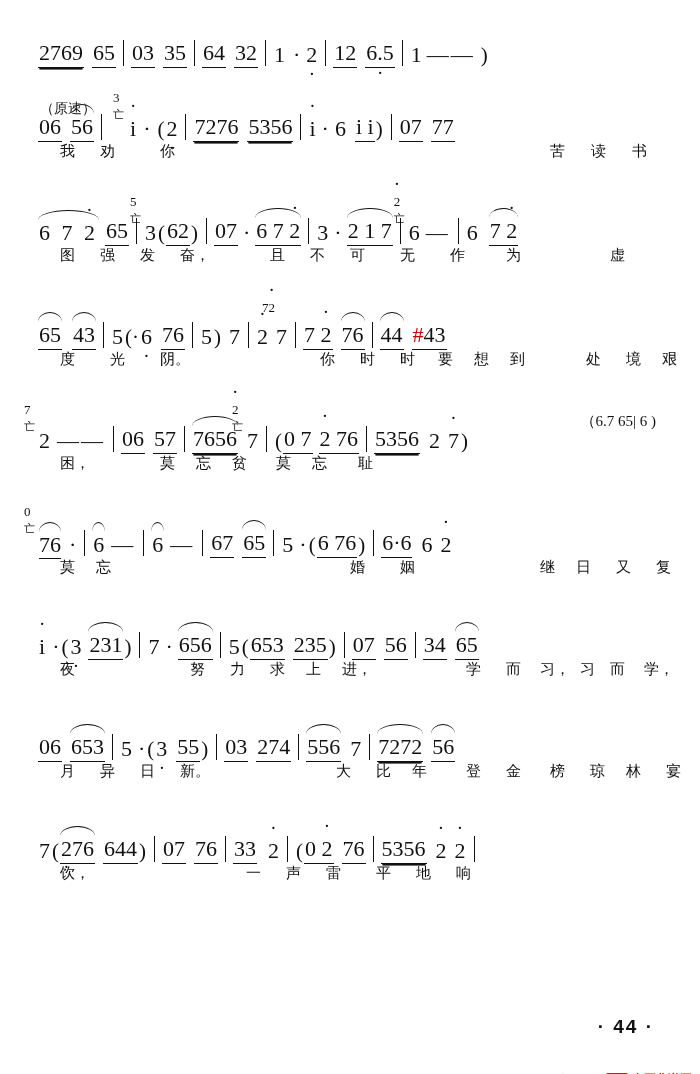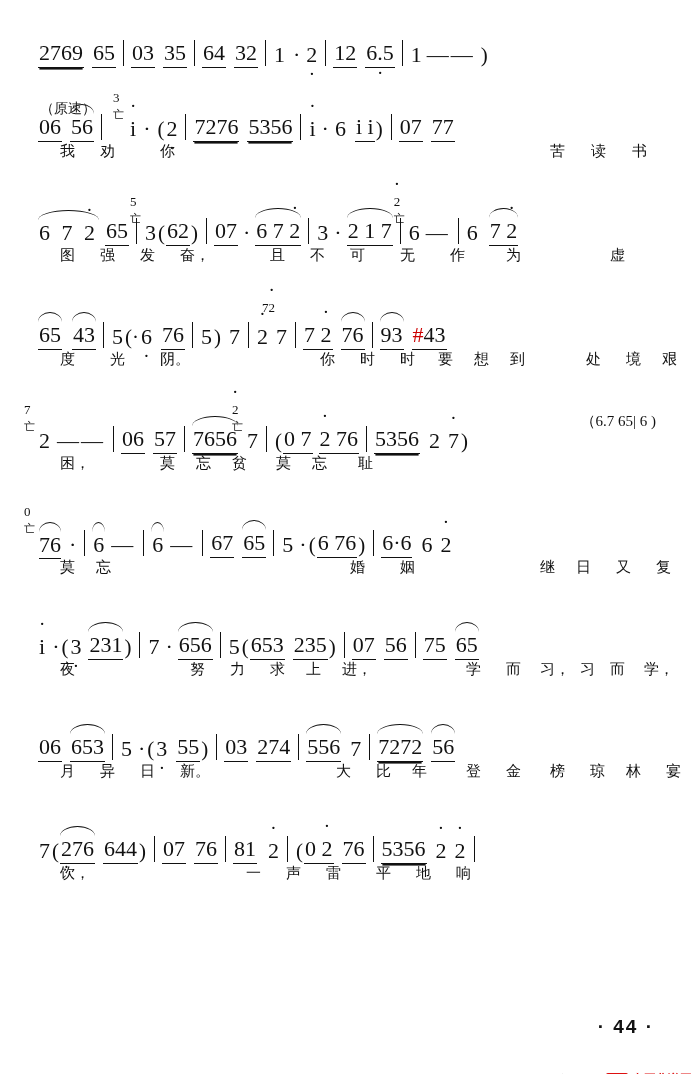--- a/index.html
+++ b/index.html
@@ -250,21 +250,21 @@
         <span class="bar"></span>
         <span class="n dotabove" style="position:relative;">
           <span class="grace" style="position:absolute;left:6px;top:-24px;font-size:13px;">7<span class="dotabove">2</span></span>2</span>
         <span class="sp" style="width:6px"></span>
         <span class="n">7</span>
         <span class="bar"></span>
         <span class="n u1">7 <span class="dotabove">2</span></span>
         <span class="sp" style="width:8px"></span>
         <span class="n u1 slur">76</span>
         <span class="bar"></span>
-        <span class="n u1 slur">93</span>
+        <span class="n u1 slur">44</span>
         <span class="sp" style="width:8px"></span>
         <span class="n u1"><span class="mark-red">#</span>43</span>
       </div>
     </div>
     <div class="lyrics">
       <span class="lyr" style="left:60px;">度</span>
       <span class="lyr" style="left:110px;">光</span>
       <span class="lyr" style="left:160px;">阴。</span>
       <span class="lyr" style="left:320px;">你</span>
       <span class="lyr" style="left:360px;">时</span>
@@ -388,21 +388,21 @@
         <span class="n paren">(</span>
         <span class="n u1">653</span>
         <span class="sp" style="width:8px"></span>
         <span class="n u1">235</span>
         <span class="n paren">)</span>
         <span class="bar"></span>
         <span class="n u1">07</span>
         <span class="sp" style="width:8px"></span>
         <span class="n u1">56</span>
         <span class="bar"></span>
-        <span class="n u1">75</span>
+        <span class="n u1">34</span>
         <span class="sp" style="width:8px"></span>
         <span class="n u1 slur">65</span>
       </div>
     </div>
     <div class="lyrics">
       <span class="lyr" style="left:60px;">夜</span>
       <span class="lyr" style="left:190px;">努</span>
       <span class="lyr" style="left:230px;">力</span>
       <span class="lyr" style="left:270px;">求</span>
       <span class="lyr" style="left:306px;">上</span>
@@ -469,21 +469,21 @@
         <span class="n paren">(</span>
         <span class="n u1 slur"><span class="dotbelow">2</span>76</span>
         <span class="sp" style="width:8px"></span>
         <span class="n u1">644</span>
         <span class="n paren">)</span>
         <span class="bar"></span>
         <span class="n u1">07</span>
         <span class="sp" style="width:8px"></span>
         <span class="n u1">76</span>
         <span class="bar"></span>
-        <span class="n u1">81</span>
+        <span class="n u1">33</span>
         <span class="sp" style="width:10px"></span>
         <span class="n dotabove">2</span>
         <span class="bar"></span>
         <span class="n paren">(</span>
         <span class="n u1">0 <span class="dotabove">2</span></span>
         <span class="sp" style="width:8px"></span>
         <span class="n u1">76</span>
         <span class="bar"></span>
         <span class="n u2">5356</span>
         <span class="sp" style="width:8px"></span>

